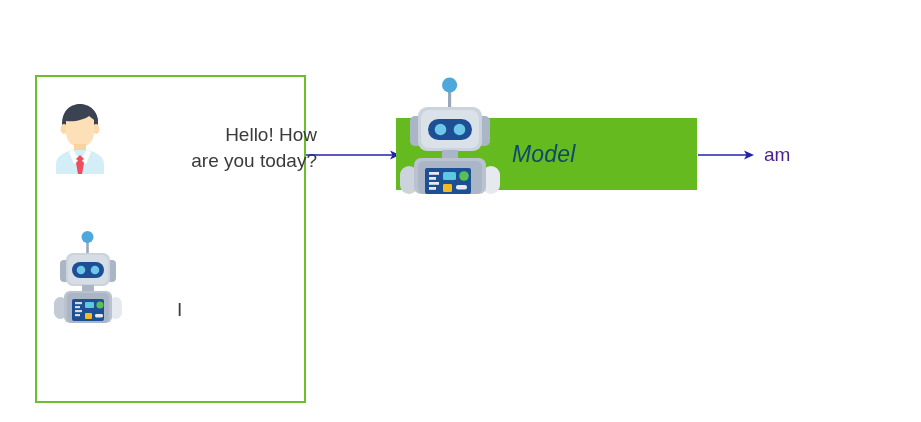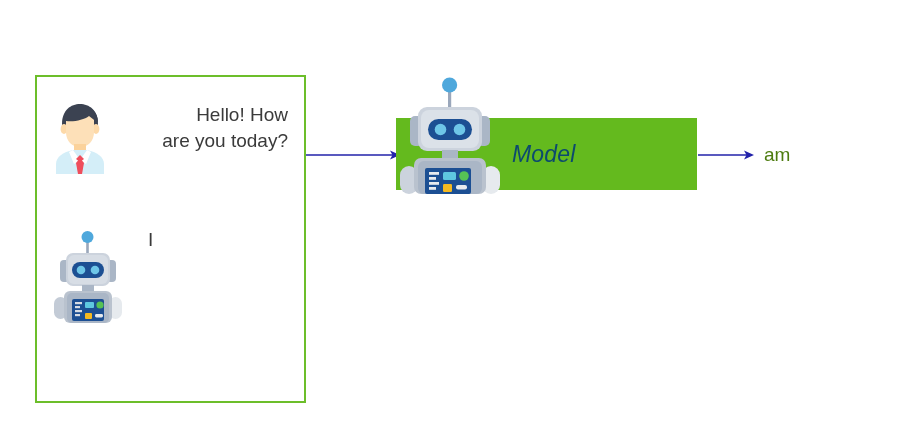--- a/index.html
+++ b/index.html
@@ -27,21 +27,22 @@
     width: 271px;
     height: 328px;
     border: 2px solid var(--panel-green, #6cbe2a);
     box-sizing: border-box;
     background: #ffffff;
   }
 
   .msg-row {
     position: absolute;
     display: flex;
-    align-items: flex-start;
+    align-items: flex-end;
+    gap: 29px;
   }
   .msg-row-user { left: 17px; top: 25px; }
   .msg-row-bot  { left: 13px; top: 150px; }
 
   .msg-text {
     color: #3a3a3a;
     font-size: 19px;
     line-height: 26px;
     white-space: pre-line;
     text-align: right;
@@ -107,21 +108,21 @@
     font-size: 20px;
     line-height: 26px;
     white-space: nowrap;
   }
 
   
   .output-token {
     position: absolute;
     left: 764px;
     top: 142px;
-    color: #4d7c0f;
+    color: #4c1d95;
     font-size: 19px;
     line-height: 26px;
     white-space: nowrap;
   }
 </style>
 </head>
 <body>
 
 <div id="canvas" style="--panel-green: #6cbe2a; --model-green: #64ba1e; --annot-red: #ff0000;">
 

